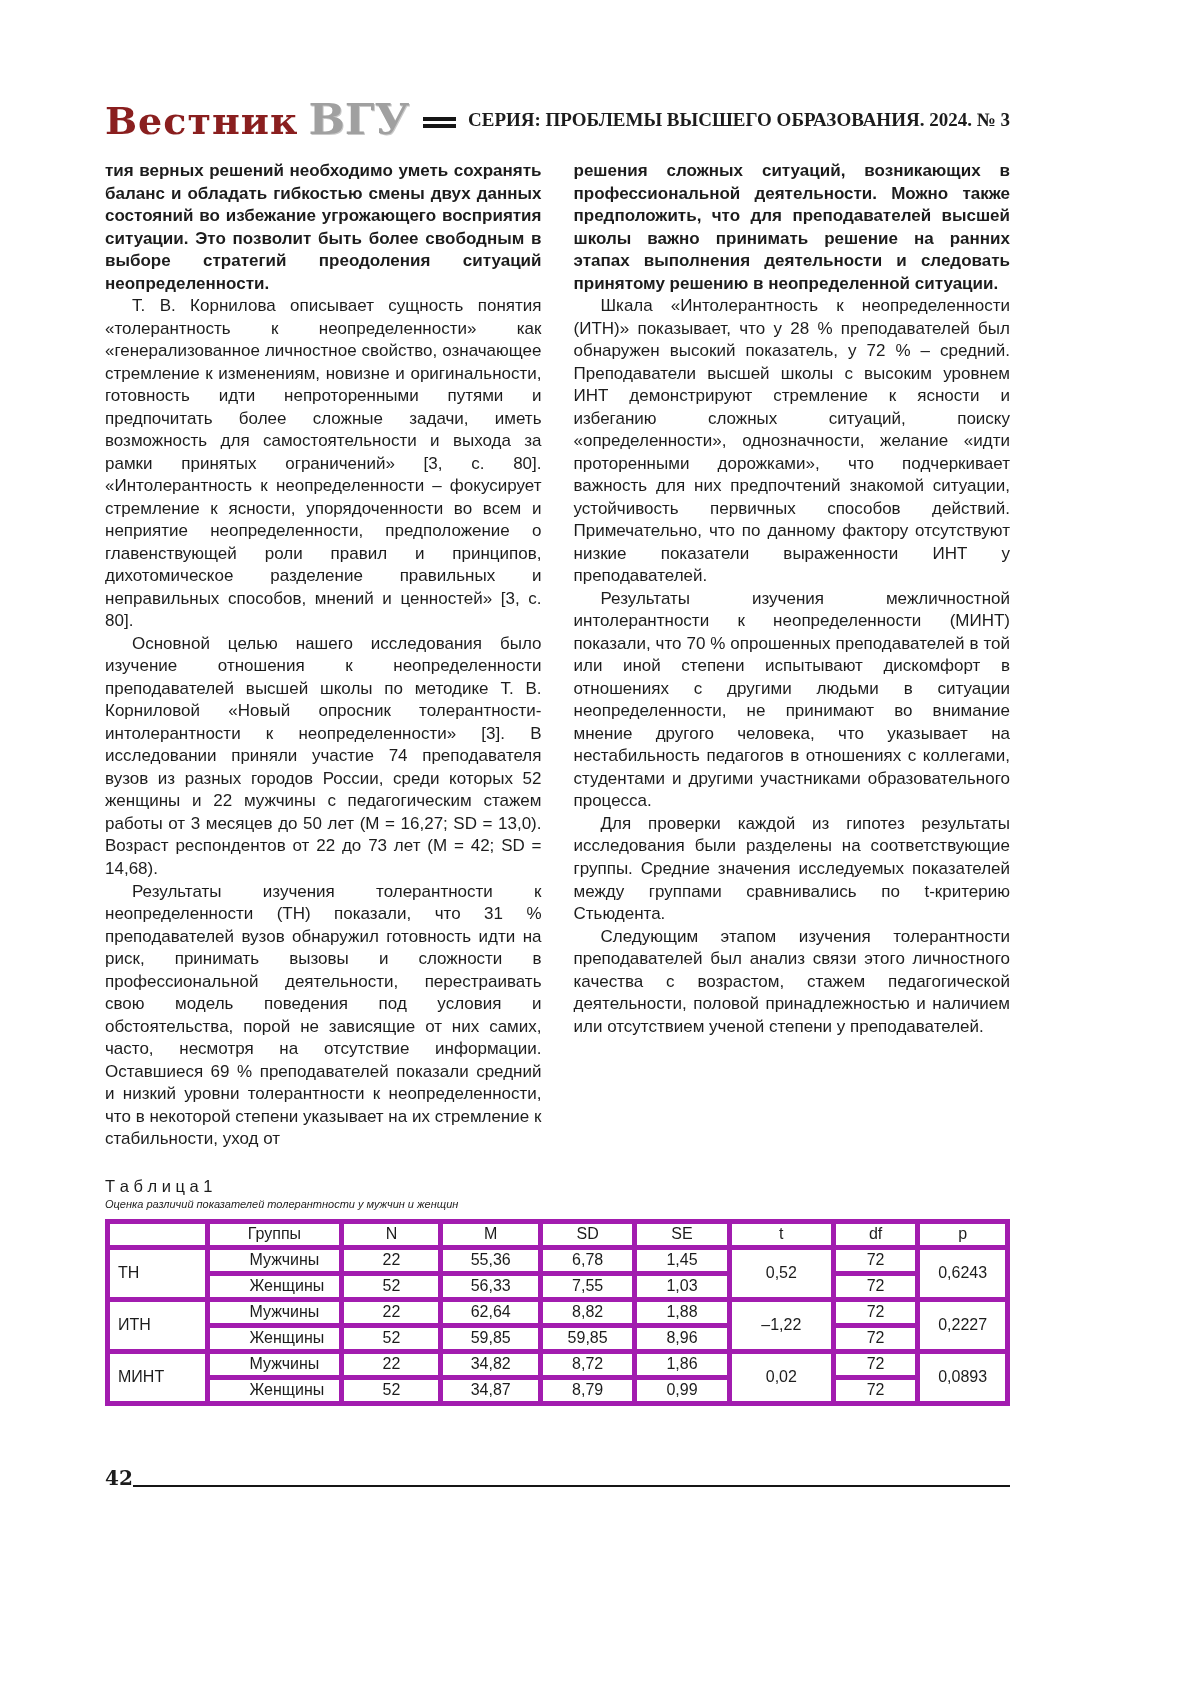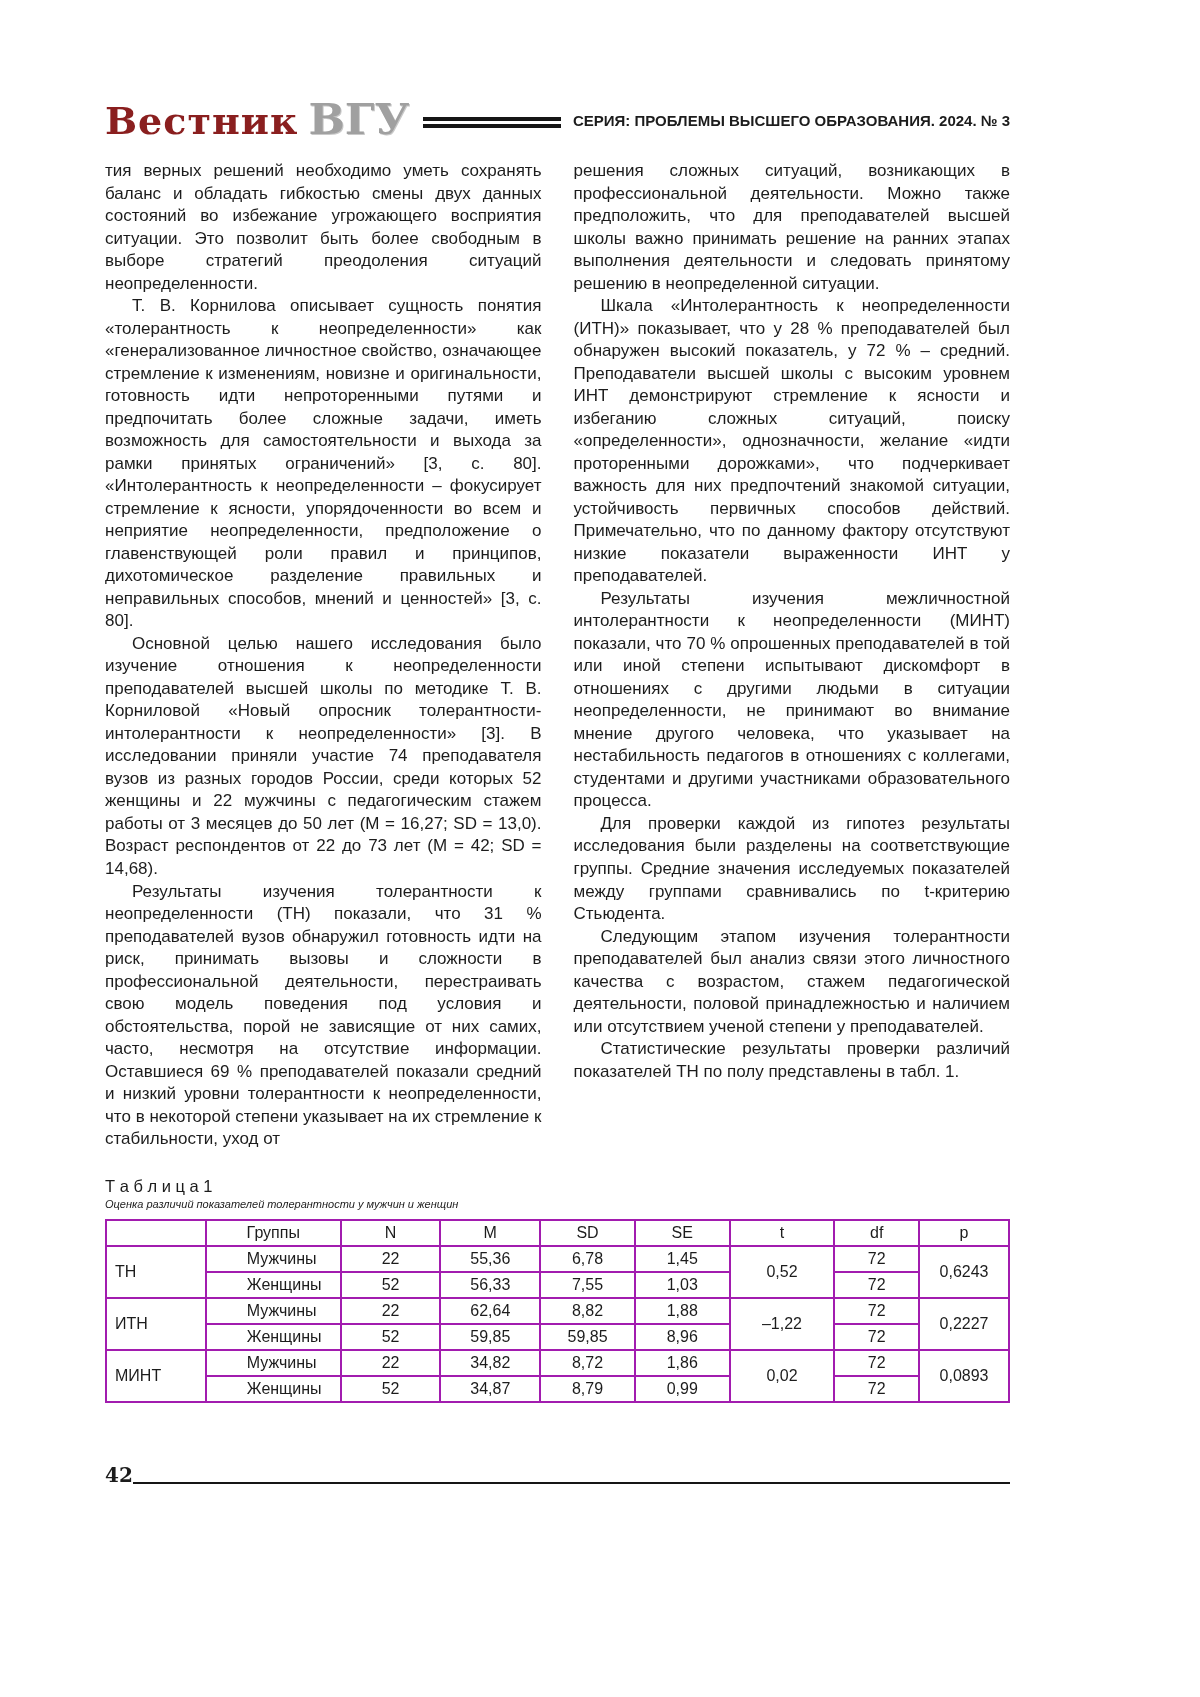--- a/index.html
+++ b/index.html
@@ -36,56 +36,57 @@
     text-shadow:1px 1px 0 #c9c9c9;
   }
   .header-rule {
     flex:1;
     height:11px;
     border-top:4px solid #151515;
     border-bottom:4px solid #151515;
     margin:6px 12px 0 14px;
   }
   .series {
-    font-size:15px; font-weight:bold; white-space:nowrap;
+    font-size:19px; font-weight:bold; white-space:nowrap;
     padding-top:2px;
+    font-family:Liberation Serif, serif;
   }
 
   
   .columns {
     display:flex;
     gap:32px;
     text-align:justify;
     font-size:17px;
     line-height:1.325;
   }
   .col { flex:1; min-width:0; hyphens:auto; }
   .col p { text-indent:27px; }
-  .col p.cont { text-indent:0; }
+  .col p.cont { text-indent:0;font-weight:bold; }
 
   
   .table-block { margin-top:26px; }
   .table-label {
     text-align:left;
     font-size:16.5px;
     margin-bottom:2px;
     color:#1c1c1c;
   }
   .table-caption {
     font-style:italic;
     font-size:11px;
     margin-bottom:9px;
   }
   table {
     width:100%;
     border-collapse:collapse;
     font-size:16px;
   }
   td {
-    border:2px solid #a21caf;
+    border:5px solid #a21caf;
     padding:1px 8px;
     height:26px;
     text-align:center;
     vertical-align:middle;
   }
   td.metric { text-align:left; }
   td.group  { text-align:left;padding-left:40px; }
 
   
   .page-footer {
@@ -125,21 +126,20 @@
       <p>Т. В. Корнилова описывает сущность понятия «толерантность к неопределенности» как «генерализованное личностное свойство, означающее стремление к изменениям, новизне и оригинальности, готовность идти непроторенными путями и предпочитать более сложные задачи, иметь возможность для самостоятельности и выхода за рамки принятых ограничений» [3, с. 80]. «Интолерантность к неопределенности – фокусирует стремление к ясности, упорядоченности во всем и неприятие неопределенности, предположение о главенствующей роли правил и принципов, дихотомическое разделение правильных и неправильных способов, мнений и ценностей» [3, с. 80].</p>
       <p>Основной целью нашего исследования было изучение отношения к неопределенности преподавателей высшей школы по методике Т. В. Корниловой «Новый опросник толерантности-интолерантности к неопределенности» [3]. В исследовании приняли участие 74 преподавателя вузов из разных городов России, среди которых 52 женщины и 22 мужчины с педагогическим стажем работы от 3 месяцев до 50 лет (M = 16,27; SD = 13,0). Возраст респондентов от 22 до 73 лет (M = 42; SD = 14,68).</p>
       <p>Результаты изучения толерантности к неопределенности (ТН) показали, что 31 % преподавателей вузов обнаружил готовность идти на риск, принимать вызовы и сложности в профессиональной деятельности, перестраивать свою модель поведения под условия и обстоятельства, порой не зависящие от них самих, часто, несмотря на отсутствие информации. Оставшиеся 69 % преподавателей показали средний и низкий уровни толерантности к неопределенности, что в некоторой степени указывает на их стремление к стабильности, уход от</p>
     </div>
     <div class="col">
       <p class="cont">решения сложных ситуаций, возникающих в профессиональной деятельности. Можно также предположить, что для преподавателей высшей школы важно принимать решение на ранних этапах выполнения деятельности и следовать принятому решению в неопределенной ситуации.</p>
       <p>Шкала «Интолерантность к неопределенности (ИТН)» показывает, что у 28 % преподавателей был обнаружен высокий показатель, у 72 % – средний. Преподаватели высшей школы с высоким уровнем ИНТ демонстрируют стремление к ясности и избеганию сложных ситуаций, поиску «определенности», однозначности, желание «идти проторенными дорожками», что подчеркивает важность для них предпочтений знакомой ситуации, устойчивость первичных способов действий. Примечательно, что по данному фактору отсутствуют низкие показатели выраженности ИНТ у преподавателей.</p>
       <p>Результаты изучения межличностной интолерантности к неопределенности (МИНТ) показали, что 70 % опрошенных преподавателей в той или иной степени испытывают дискомфорт в отношениях с другими людьми в ситуации неопределенности, не принимают во внимание мнение другого человека, что указывает на нестабильность педагогов в отношениях с коллегами, студентами и другими участниками образовательного процесса.</p>
       <p>Для проверки каждой из гипотез результаты исследования были разделены на соответствующие группы. Средние значения исследуемых показателей между группами сравнивались по t-критерию Стьюдента.</p>
       <p>Следующим этапом изучения толерантности преподавателей был анализ связи этого личностного качества с возрастом, стажем педагогической деятельности, половой принадлежностью и наличием или отсутствием ученой степени у преподавателей.</p>
-      <p>Статистические результаты проверки различий показателей ТН по полу представлены в табл. 1.</p>
     </div>
   </main>
 
   <section class="table-block">
     <div class="table-label">Т а б л и ц а  1</div>
     <div class="table-caption">Оценка различий показателей толерантности у мужчин и женщин</div>
 
     <table>
       <colgroup>
         <col style="width:100px">

